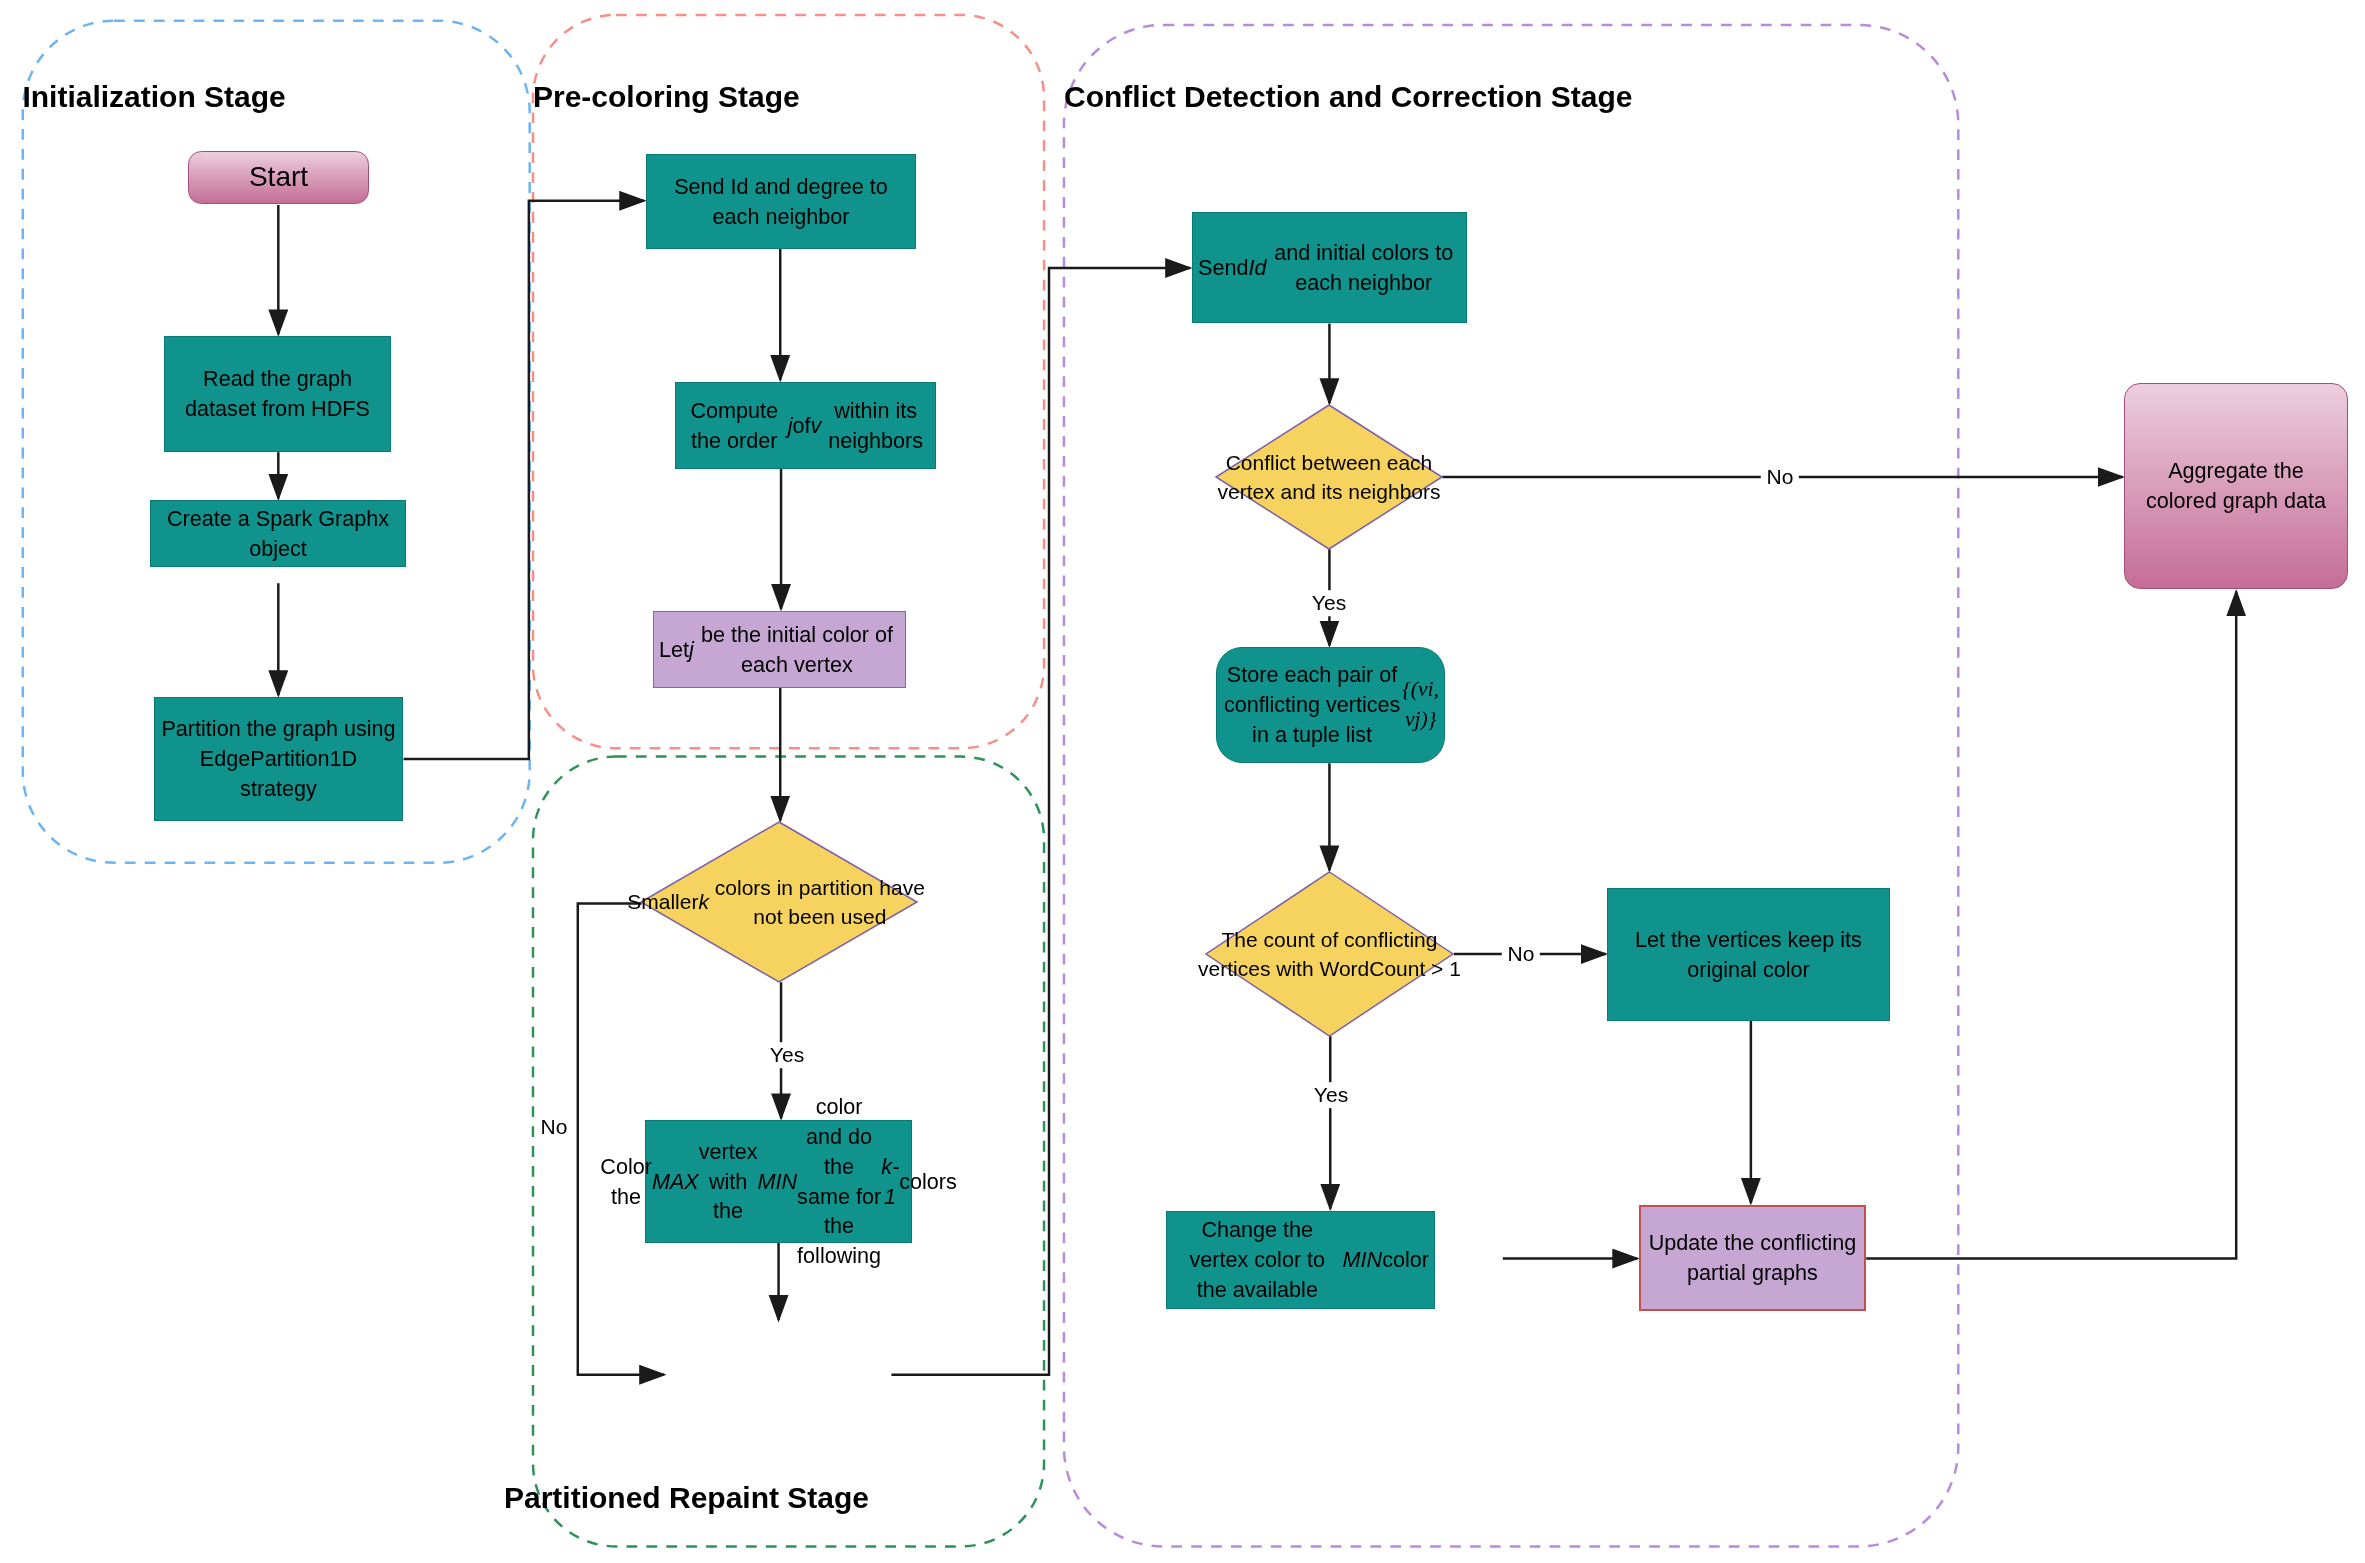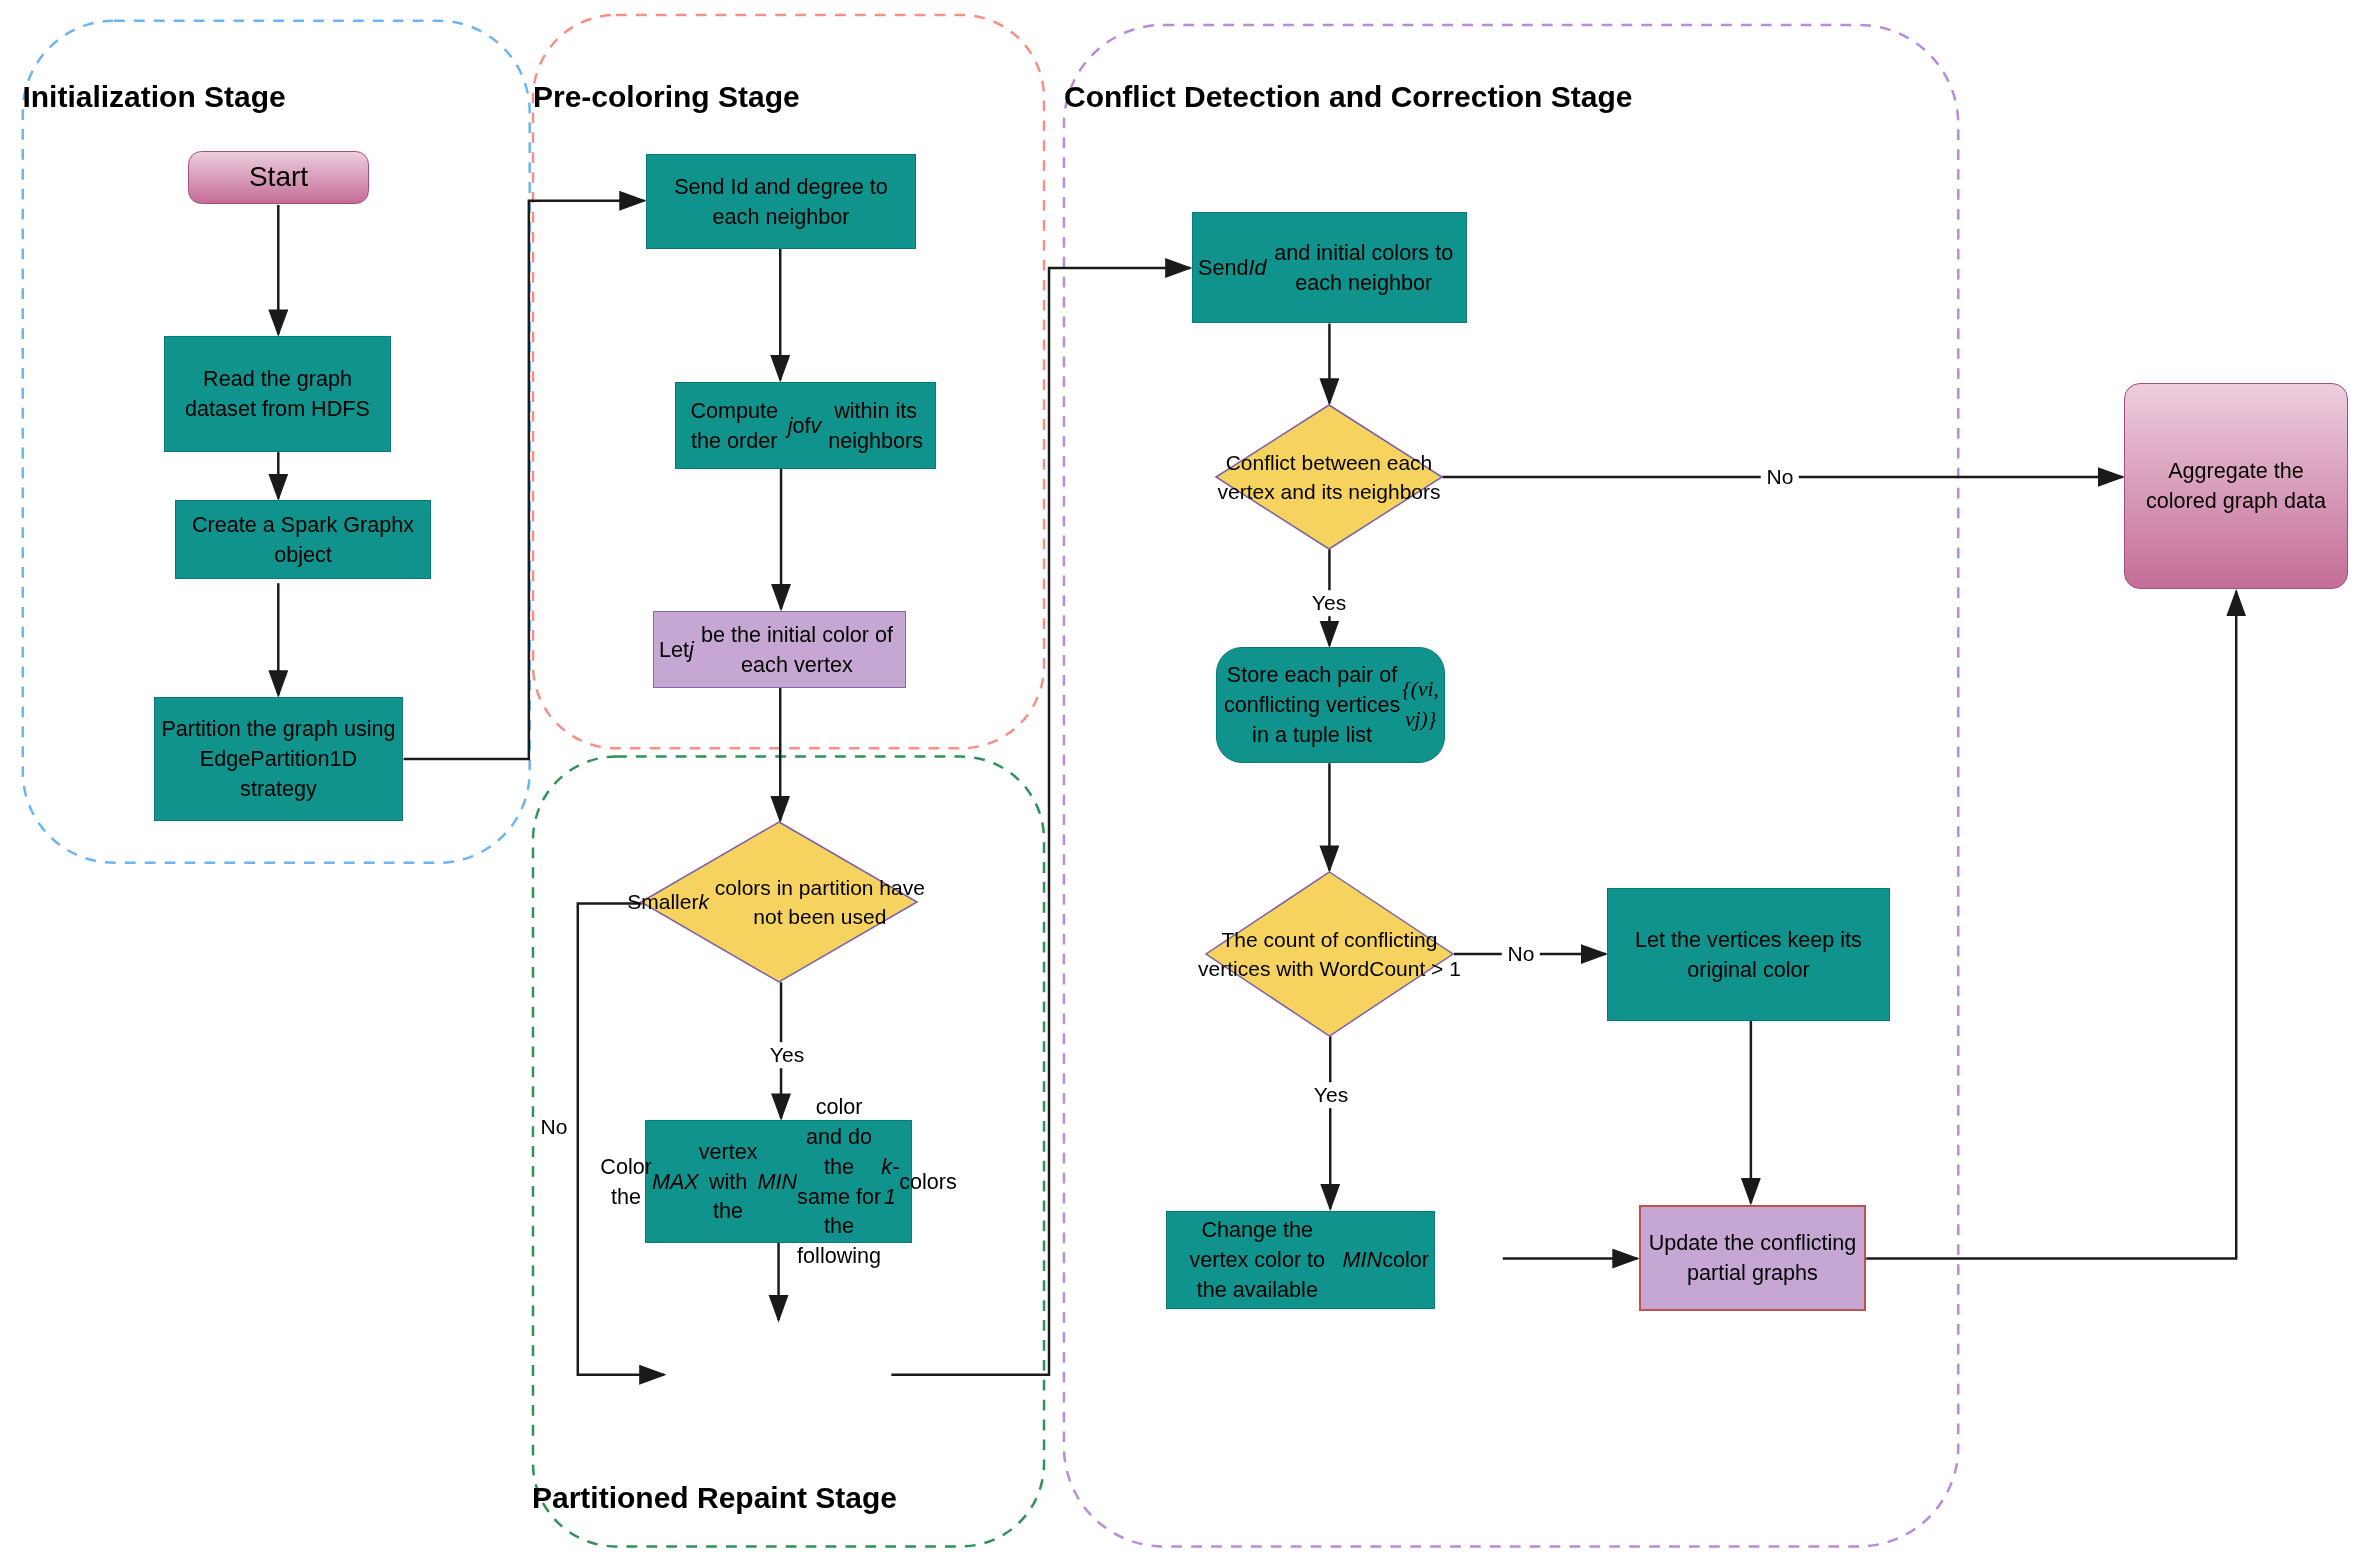--- a/index.html
+++ b/index.html
@@ -75,31 +75,31 @@
     <polyline class="edge" points="1752,1150 1935,1150"></polyline>
     <polyline class="edge" points="1603,1249 1603,1457"></polyline>
     <polyline class="edge" points="2110,1230 2110,1450"></polyline>
     <polyline class="edge" points="1811,1517 1973,1517"></polyline>
     <polyline class="edge" points="2249,1517 2695,1517 2695,713"></polyline>
   </svg>
 
   <div class="stage-title" style="left:22.4px;top:79px;width:507px;">Initialization Stage</div>
   <div class="stage-title" style="left:533px;top:79px;width:511px;">Pre-coloring Stage</div>
   <div class="stage-title" style="left:1064px;top:79px;width:894px;">Conflict Detection and Correction Stage</div>
-  <div class="stage-title" style="left:532px;top:1480px;width:511px;">Partitioned Repaint Stage</div>
+  <div class="stage-title" style="left:504px;top:1480px;width:511px;">Partitioned Repaint Stage</div>
 
   <div class="node terminal small" style="left:188px;top:151px;width:181px;height:53px;">
       <span>Start</span>
     </div>
 
   <div class="node box" style="left:164px;top:336px;width:227px;height:116px;">
       <span>Read the graph dataset from HDFS</span>
     </div>
 
-  <div class="node box" style="left:150px;top:500px;width:256px;height:79px;margin-left:25px;">
+  <div class="node box" style="left:150px;top:500px;width:256px;height:67px;">
       <span>Create a Spark Graphx object</span>
     </div>
 
   <div class="node box" style="left:154px;top:697px;width:249px;height:124px;">
       <span>Partition the graph using EdgePartition1D strategy</span>
     </div>
 
   <div class="node box" style="left:646px;top:154px;width:270px;height:95px;">
       <span>Send Id and degree to each neighbor</span>
     </div>

